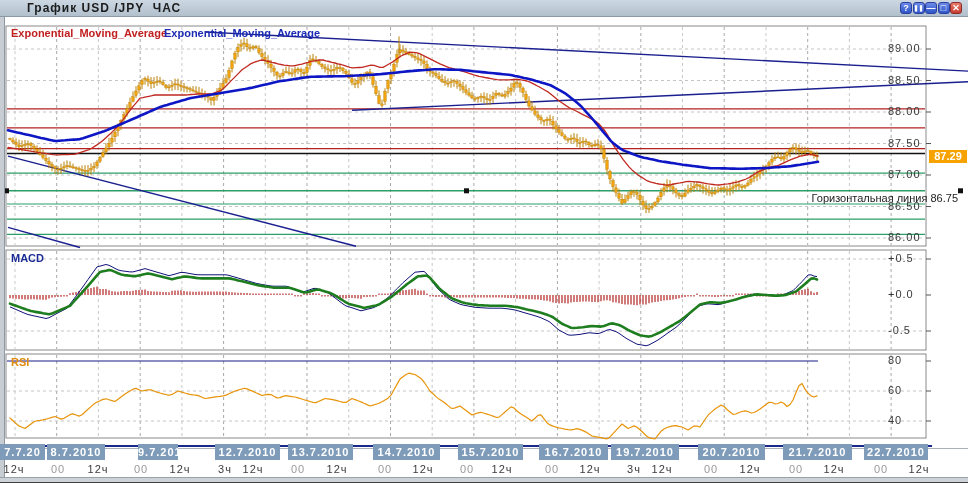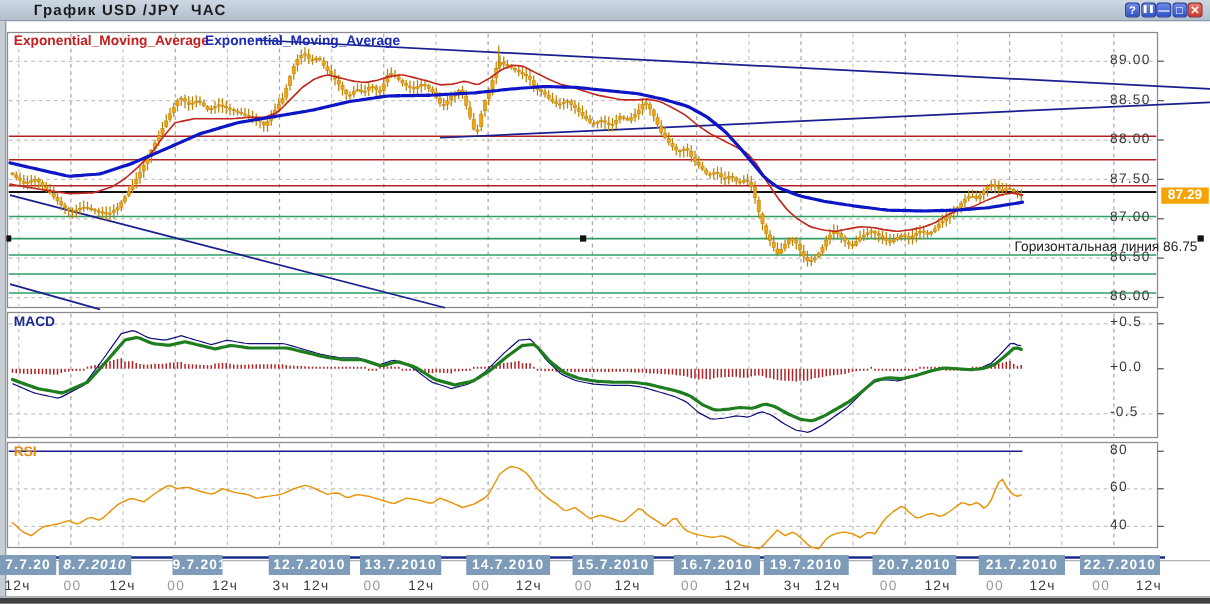--- a/index.html
+++ b/index.html
@@ -1,17 +1,17 @@
 <!DOCTYPE html>
 <html><head>
 <meta charset="utf-8">
 <style>
   html,body{margin:0;padding:0;background:#888;}
   *{box-sizing:border-box;font-family:"Liberation Sans",sans-serif;}
-  #win{position:relative;width:968px;height:483px;background:#fff;overflow:hidden;border-bottom:5px solid #404040;}
+  #win{position:relative;width:968px;height:483px;background:#fff;overflow:hidden;border-bottom:1px solid #404040;}
   #titlebar{position:absolute;left:0;top:0;width:968px;height:17px;
     background:linear-gradient(#ccd7e2,#b2c0cd);border-bottom:1px solid #8b99a6;}
   #title{position:absolute;left:27px;top:1px;font-size:12px;font-weight:bold;color:#1c1c1c;letter-spacing:1px;white-space:pre;}
   .winbtn{position:absolute;top:2px;width:12px;height:12px;border-radius:3px;border:1px solid #2b3f9e;
     background:linear-gradient(#6c8ae8,#2f55c8);color:#fff;font-size:9px;font-weight:bold;
     text-align:center;line-height:10px;padding:0;cursor:pointer;}
   .winbtn.red{border-color:#8d2b2b;background:linear-gradient(#e87c6c,#c83a2f);}
   #frameL{position:absolute;left:0;top:17px;width:5px;height:466px;background:#c7cdd2;border-right:1px solid #8f979e;}
   #frameB{position:absolute;left:0;top:477px;width:968px;height:6px;background:#ccd2d7;border-top:1px solid #9aa2a9;}
   .lbl{position:absolute;font-size:11px;white-space:nowrap;}
@@ -996,21 +996,21 @@
     <div class="axis-lbl" style="top: 168.05px;">87.00</div>
     <div class="axis-lbl" style="top: 199.55px;">86.50</div>
     <div class="axis-lbl" style="top: 231.05px;">86.00</div>
     <div class="axis-lbl" style="top: 252px;">+0.5</div>
     <div class="axis-lbl" style="top: 288px;">+0.0</div>
     <div class="axis-lbl" style="top: 324px;">-0.5</div>
     <div class="axis-lbl" style="top: 354px;">80</div>
     <div class="axis-lbl" style="top: 384px;">60</div>
     <div class="axis-lbl" style="top: 414px;">40</div>
     <button class="date-btn" style="left: 0px; width: 45px;">7.7.20</button>
-    <button class="date-btn" style="left: 47px; width: 58px; font-style: italic;">8.7.2010</button>
+    <button class="date-btn" style="left: 47px; width: 58px;">8.7.2010</button>
     <button class="date-btn" style="left: 138px; width: 40px;">9.7.2010</button>
     <button class="date-btn" style="left: 215px; width: 65px;">12.7.2010</button>
     <button class="date-btn" style="left: 288px; width: 65px;">13.7.2010</button>
     <button class="date-btn" style="left: 373px; width: 67px;">14.7.2010</button>
     <button class="date-btn" style="left: 458px; width: 65px;">15.7.2010</button>
     <button class="date-btn" style="left: 539px; width: 69px;">16.7.2010</button>
     <button class="date-btn" style="left: 611px; width: 68px;">19.7.2010</button>
     <button class="date-btn" style="left: 698px; width: 67px;">20.7.2010</button>
     <button class="date-btn" style="left: 783px; width: 69px;">21.7.2010</button>
     <button class="date-btn" style="left: 864px; width: 64px;">22.7.2010</button>

